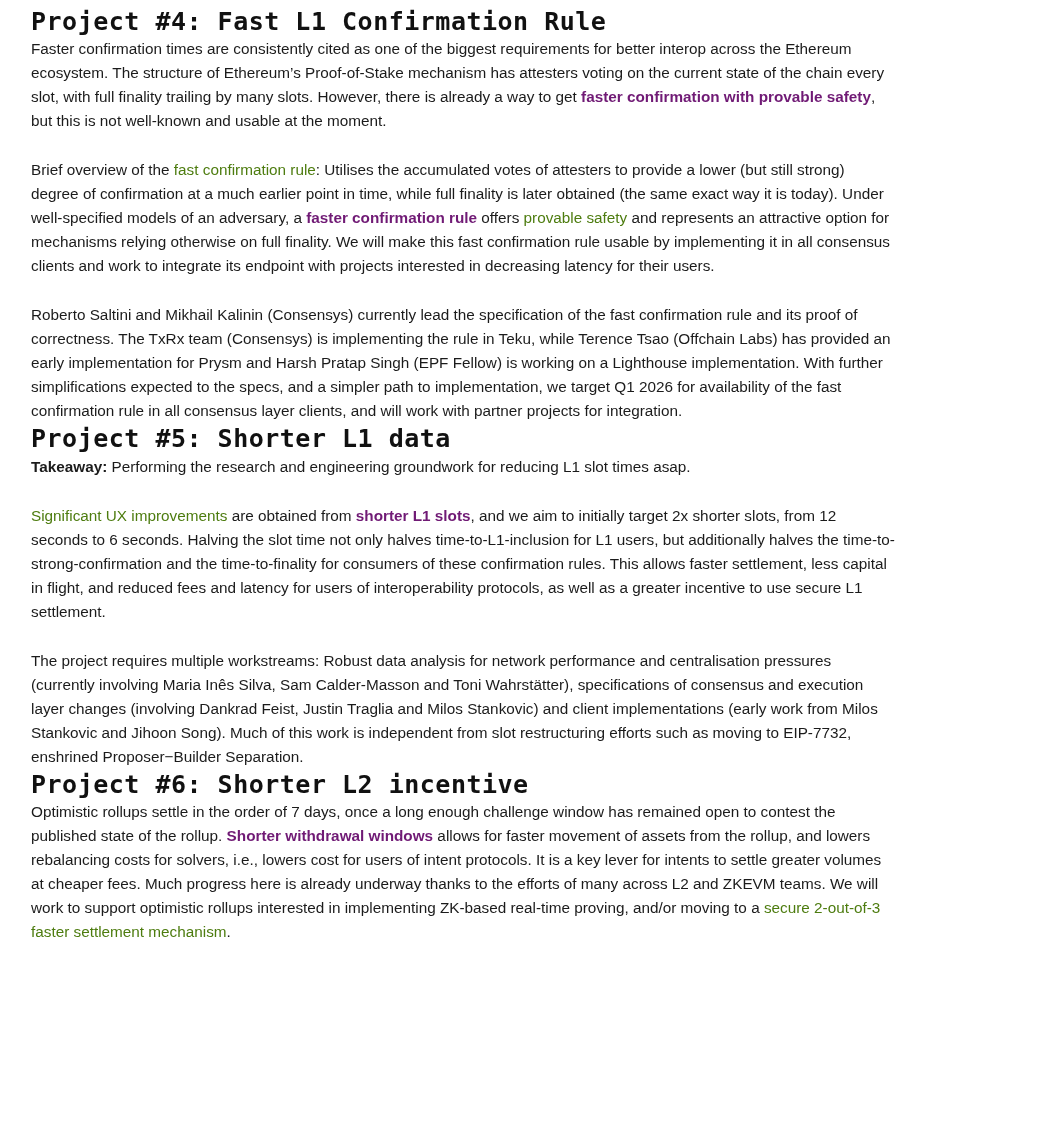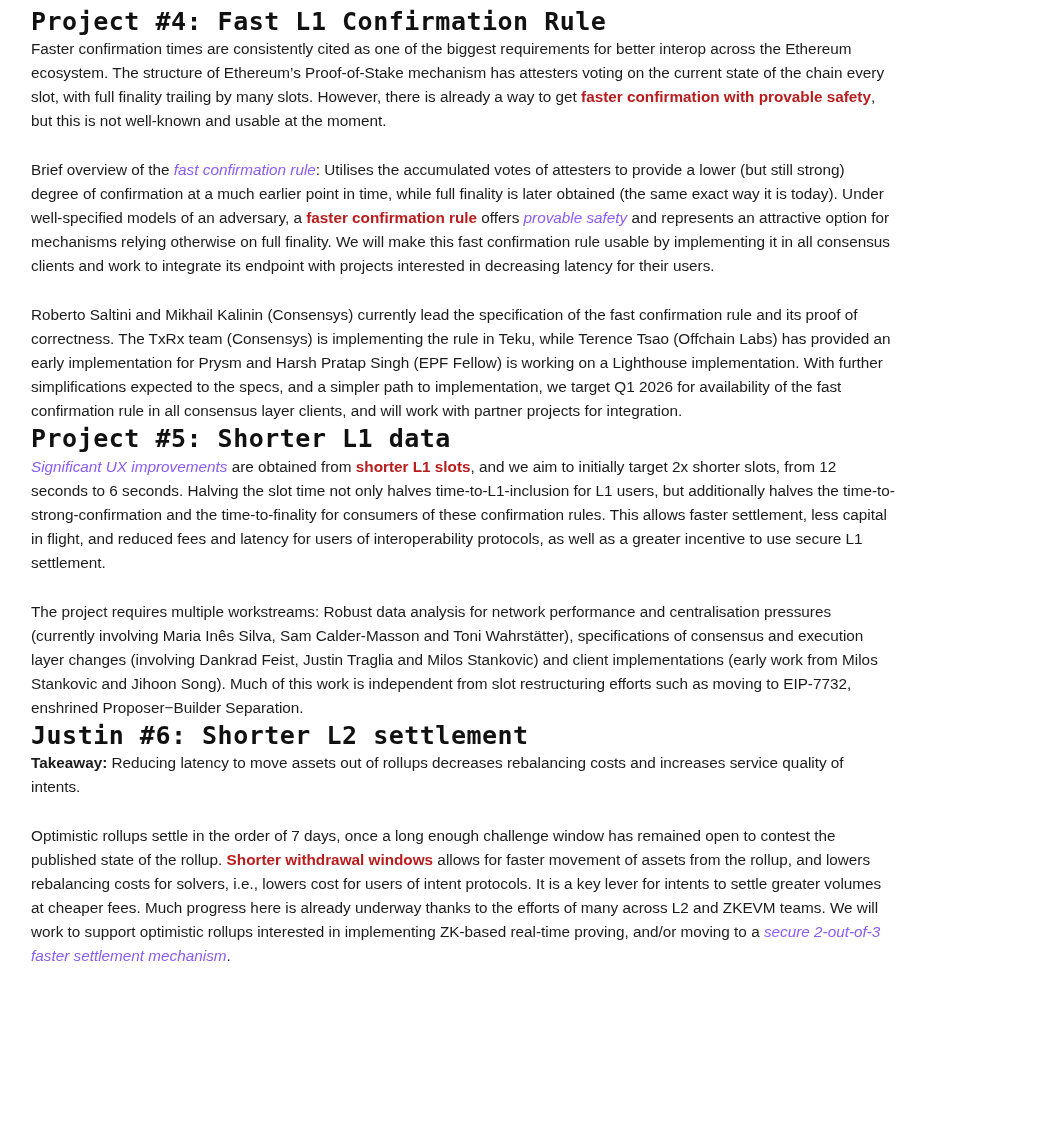--- a/index.html
+++ b/index.html
@@ -30,25 +30,24 @@
     line-height: 1.25;
   }
   p.para {
     font-size: 15.3px;
     line-height: 24px;
     margin: 0;
     color: #1b1b1b;
   }
   .para + .para { margin-top: 25px; }
   .lead-label { font-weight: bold; }
-  b, strong { font-weight: bold; color: #b91c1c; }
+  b, strong { font-weight: bold; color: #701a75; }
   a.link {
-    color: #8b5cf6;
+    color: #4d7c0f;
     text-decoration: none;
-    font-style: italic;
   }
   .block-title-gap { margin-top: 39px; }
   .takeaway-gap { margin-top: 25px; }
   .para-gap { margin-top: 26px; }
 </style>
 </head>
 <body>
 
 <div class="page">
 
@@ -56,24 +55,24 @@
 
 
   <p class="para para-gap"><span>Faster confirmation times are consistently cited as one of the biggest requirements for better interop across the Ethereum ecosystem. The structure of Ethereum’s Proof-of-Stake mechanism has attesters voting on the current state of the chain every slot, with full finality trailing by many slots. However, there is already a way to get </span><b>faster confirmation with provable safety</b><span>, but this is not well-known and usable at the moment.</span></p>
 
   <p class="para para-gap"><span>Brief overview of the </span><a class="link" href="#">fast confirmation rule</a><span>: Utilises the accumulated votes of attesters to provide a lower (but still strong) degree of confirmation at a much earlier point in time, while full finality is later obtained (the same exact way it is today). Under well-specified models of an adversary, a </span><b>faster confirmation rule</b><span> offers </span><a class="link" href="#">provable safety</a><span> and represents an attractive option for mechanisms relying otherwise on full finality. We will make this fast confirmation rule usable by implementing it in all consensus clients and work to integrate its endpoint with projects interested in decreasing latency for their users.</span></p>
 
   <p class="para para-gap">Roberto Saltini and Mikhail Kalinin (Consensys) currently lead the specification of the fast confirmation rule and its proof of correctness. The TxRx team (Consensys) is implementing the rule in Teku, while Terence Tsao (Offchain Labs) has provided an early implementation for Prysm and Harsh Pratap Singh (EPF Fellow) is working on a Lighthouse implementation. With further simplifications expected to the specs, and a simpler path to implementation, we target Q1 2026 for availability of the fast confirmation rule in all consensus layer clients, and will work with partner projects for integration.</p>
 
   <h2 class="section-title block-title-gap">Project #5: Shorter L1 data</h2>
 
+  <p class="para takeaway-gap"><span class="lead-label">Takeaway:</span><span> Performing the research and engineering groundwork for reducing L1 slot times asap.</span></p>
 
   <p class="para para-gap"><a class="link" href="#">Significant UX improvements</a><span> are obtained from </span><b>shorter L1 slots</b><span>, and we aim to initially target 2x shorter slots, from 12 seconds to 6 seconds. Halving the slot time not only halves time-to-L1-inclusion for L1 users, but additionally halves the time-to-strong-confirmation and the time-to-finality for consumers of these confirmation rules. This allows faster settlement, less capital in flight, and reduced fees and latency for users of interoperability protocols, as well as a greater incentive to use secure L1 settlement.</span></p>
 
   <p class="para para-gap">The project requires multiple workstreams: Robust data analysis for network performance and centralisation pressures (currently involving Maria Inês Silva, Sam Calder-Masson and Toni Wahrstätter), specifications of consensus and execution layer changes (involving Dankrad Feist, Justin Traglia and Milos Stankovic) and client implementations (early work from Milos Stankovic and Jihoon Song). Much of this work is independent from slot restructuring efforts such as moving to EIP-7732, enshrined Proposer−Builder Separation.</p>
 
-  <h2 class="section-title block-title-gap">Justin #6: Shorter L2 settlement</h2>
+  <h2 class="section-title block-title-gap">Project #6: Shorter L2 incentive</h2>
 
-  <p class="para takeaway-gap"><span class="lead-label">Takeaway:</span><span> Reducing latency to move assets out of rollups decreases rebalancing costs and increases service quality of intents.</span></p>
 
   <p class="para para-gap"><span>Optimistic rollups settle in the order of 7 days, once a long enough challenge window has remained open to contest the published state of the rollup. </span><b>Shorter withdrawal windows</b><span> allows for faster movement of assets from the rollup, and lowers rebalancing costs for solvers, i.e., lowers cost for users of intent protocols. It is a key lever for intents to settle greater volumes at cheaper fees. Much progress here is already underway thanks to the efforts of many across L2 and ZKEVM teams. We will work to support optimistic rollups interested in implementing ZK-based real-time proving, and/or moving to a </span><a class="link" href="#">secure 2-out-of-3 faster settlement mechanism</a><span>.</span></p>
 
 </div>
 
 </body></html>

